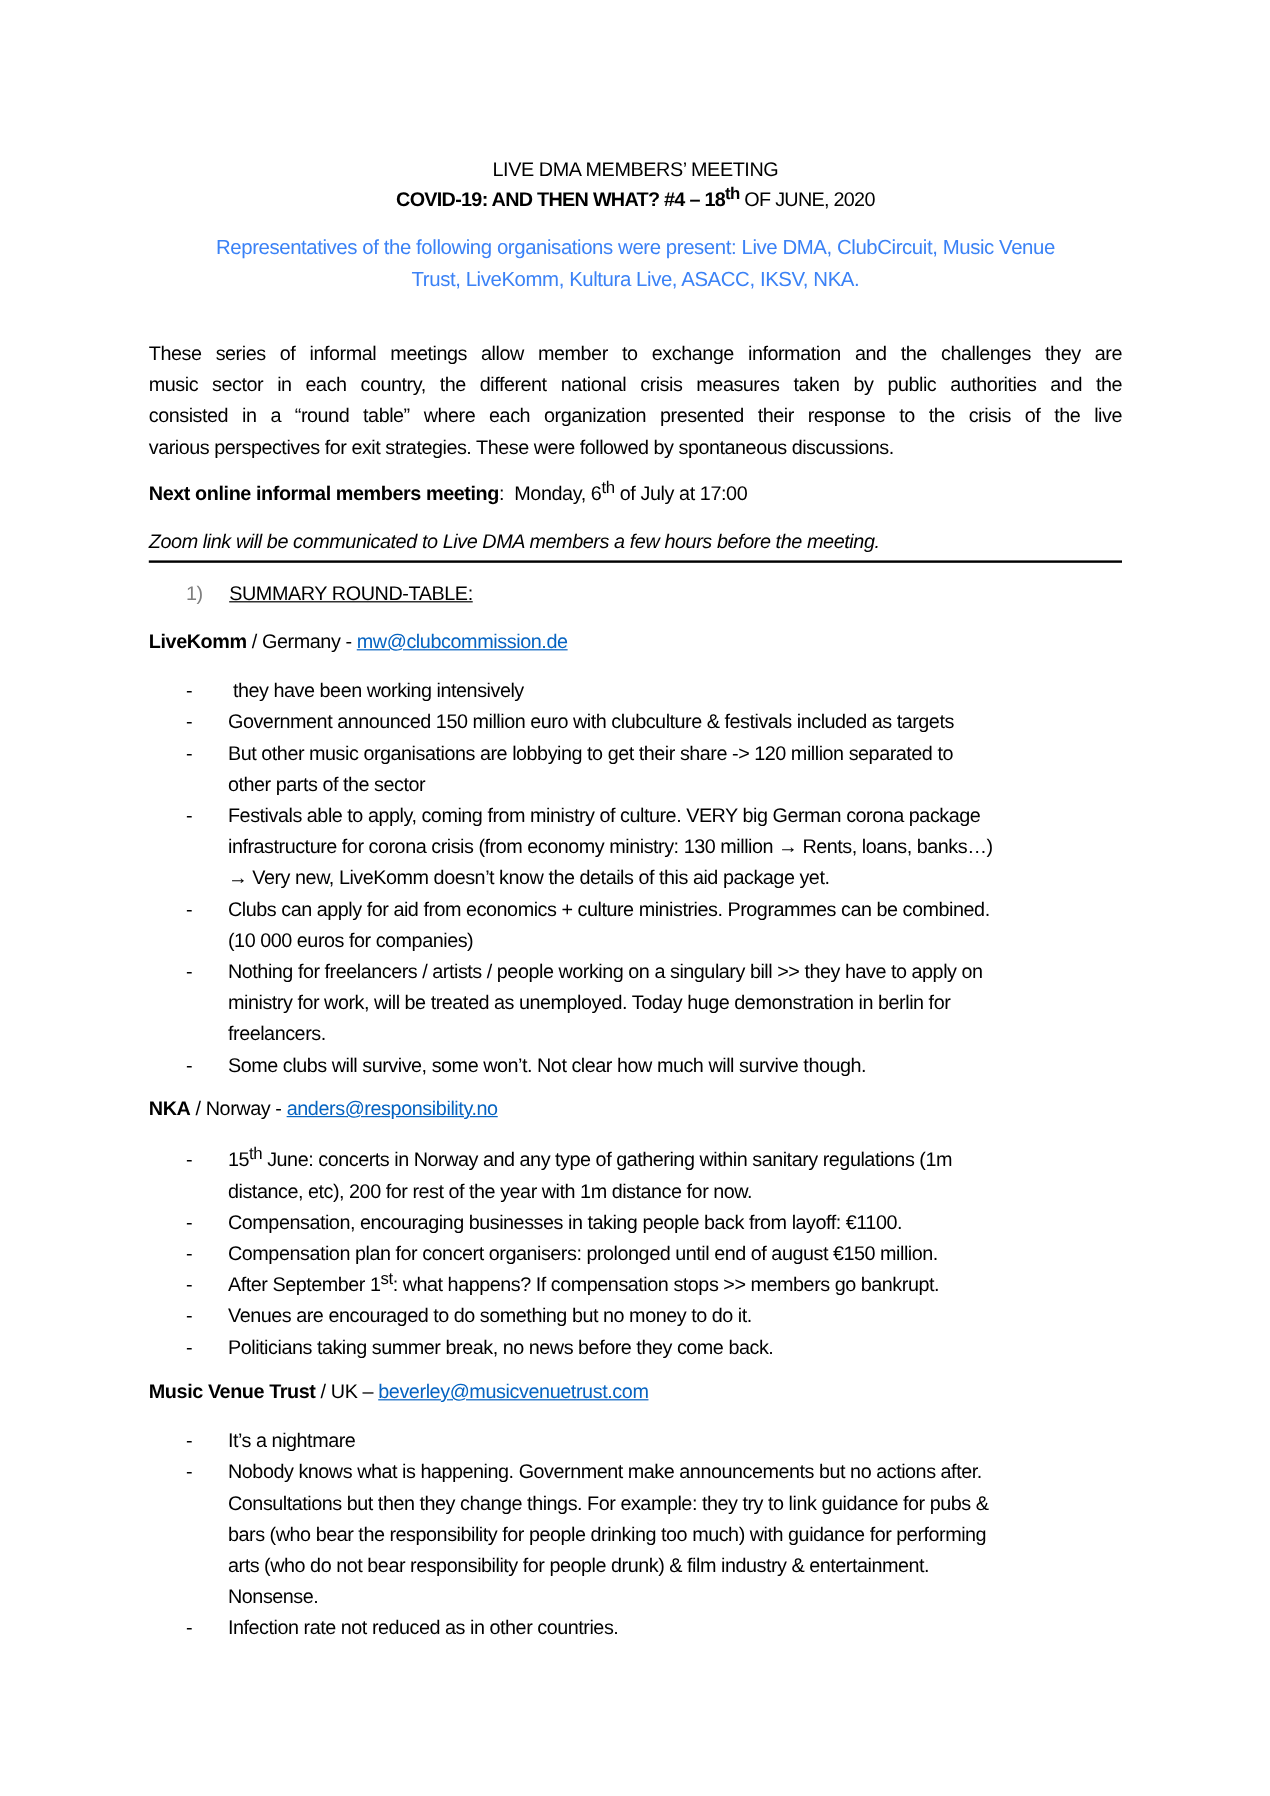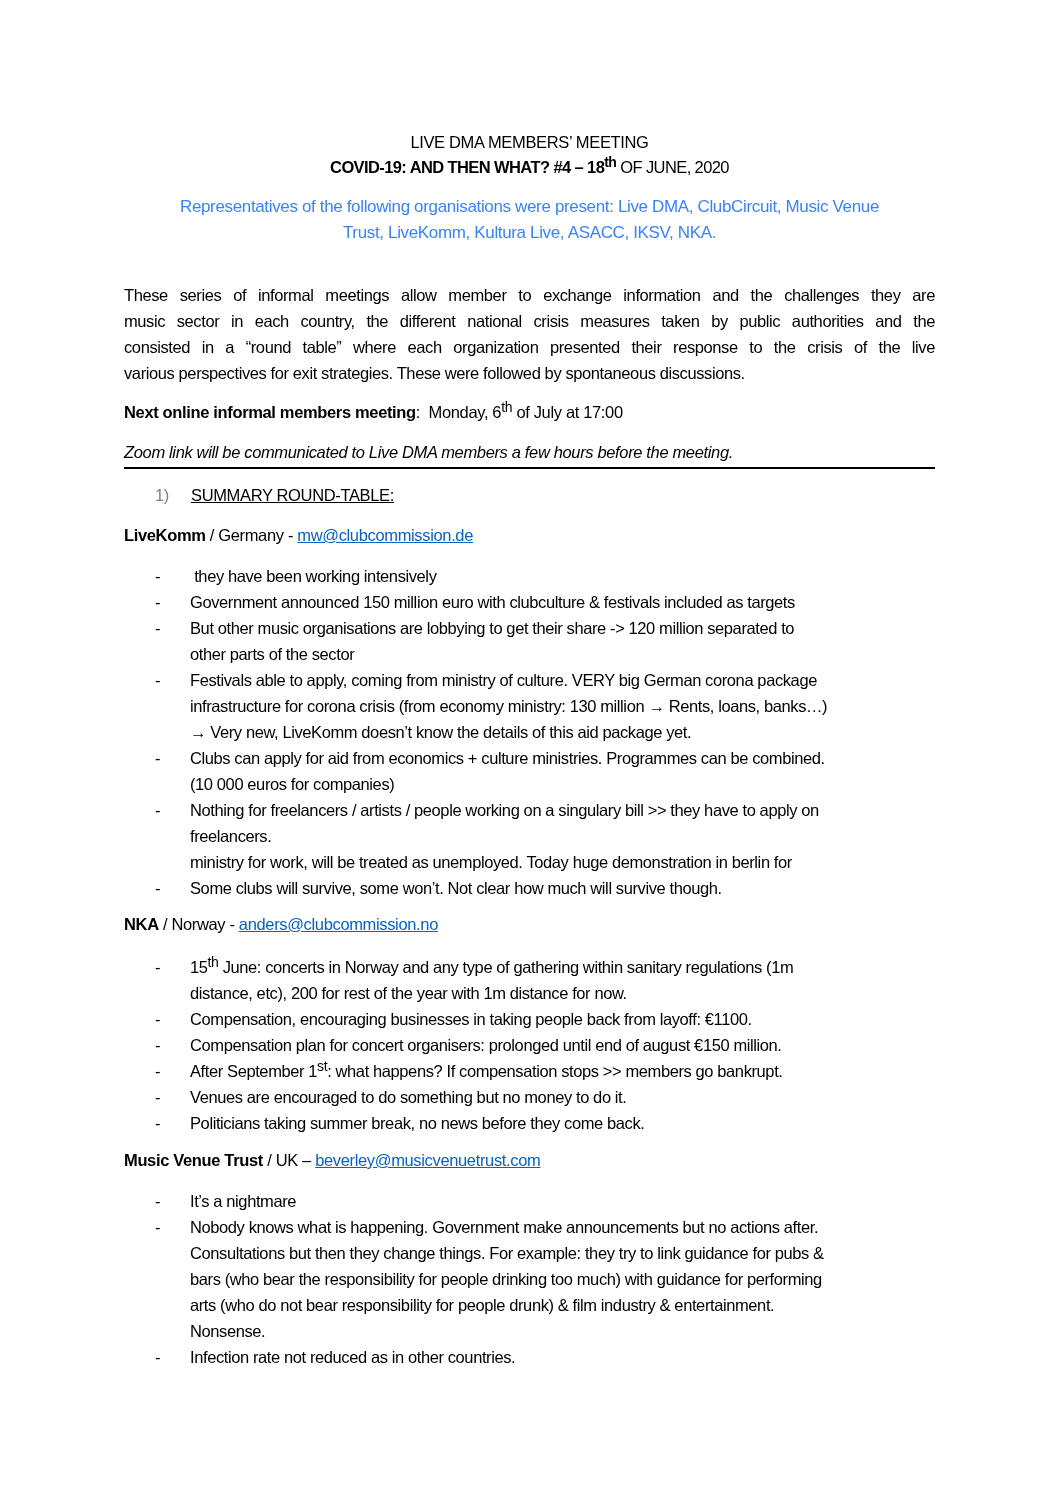--- a/index.html
+++ b/index.html
@@ -90,33 +90,33 @@
         <span class="dash">-</span>
         <span class="txt">
           <span class="ln">Clubs can apply for aid from economics + culture ministries. Programmes can be combined.</span>
           <span class="ln">(10 000 euros for companies)</span>
         </span>
       </div>
     <div class="bullet">
         <span class="dash">-</span>
         <span class="txt">
           <span class="ln">Nothing for freelancers / artists / people working on a singulary bill &gt;&gt; they have to apply on</span>
+          <span class="ln">ministry for work, will be treated as unemployed. Today huge demonstration in berlin for</span>
           <span class="ln">freelancers.</span>
-          <span class="ln">ministry for work, will be treated as unemployed. Today huge demonstration in berlin for</span>
         </span>
       </div>
     <div class="bullet">
         <span class="dash">-</span>
         <span class="txt">
           <span class="ln">Some clubs will survive, some won’t. Not clear how much will survive though.</span>
         </span>
       </div>
   </div>
 
-  <div class="abs" style="left:124px; top:914px;"><span class="b">NKA</span><span style="white-space:pre"> / Norway - </span><span class="link">anders@clubcommission.no</span></div>
+  <div class="abs" style="left:124px; top:914px;"><span class="b">NKA</span><span style="white-space:pre"> / Norway - </span><span class="link">anders@responsibility.no</span></div>
 
   <div class="bullet-list" style="top:954px;">
     <div class="bullet">
         <span class="dash">-</span>
         <span class="txt">
           <span class="ln"><span>15</span><sup>th</sup><span id="nka-first-rest"> June: concerts in Norway and any type of gathering within sanitary regulations (1m</span></span>
           <span class="ln">distance, etc), 200 for rest of the year with 1m distance for now.</span>
         </span>
       </div>
     <div class="bullet">

